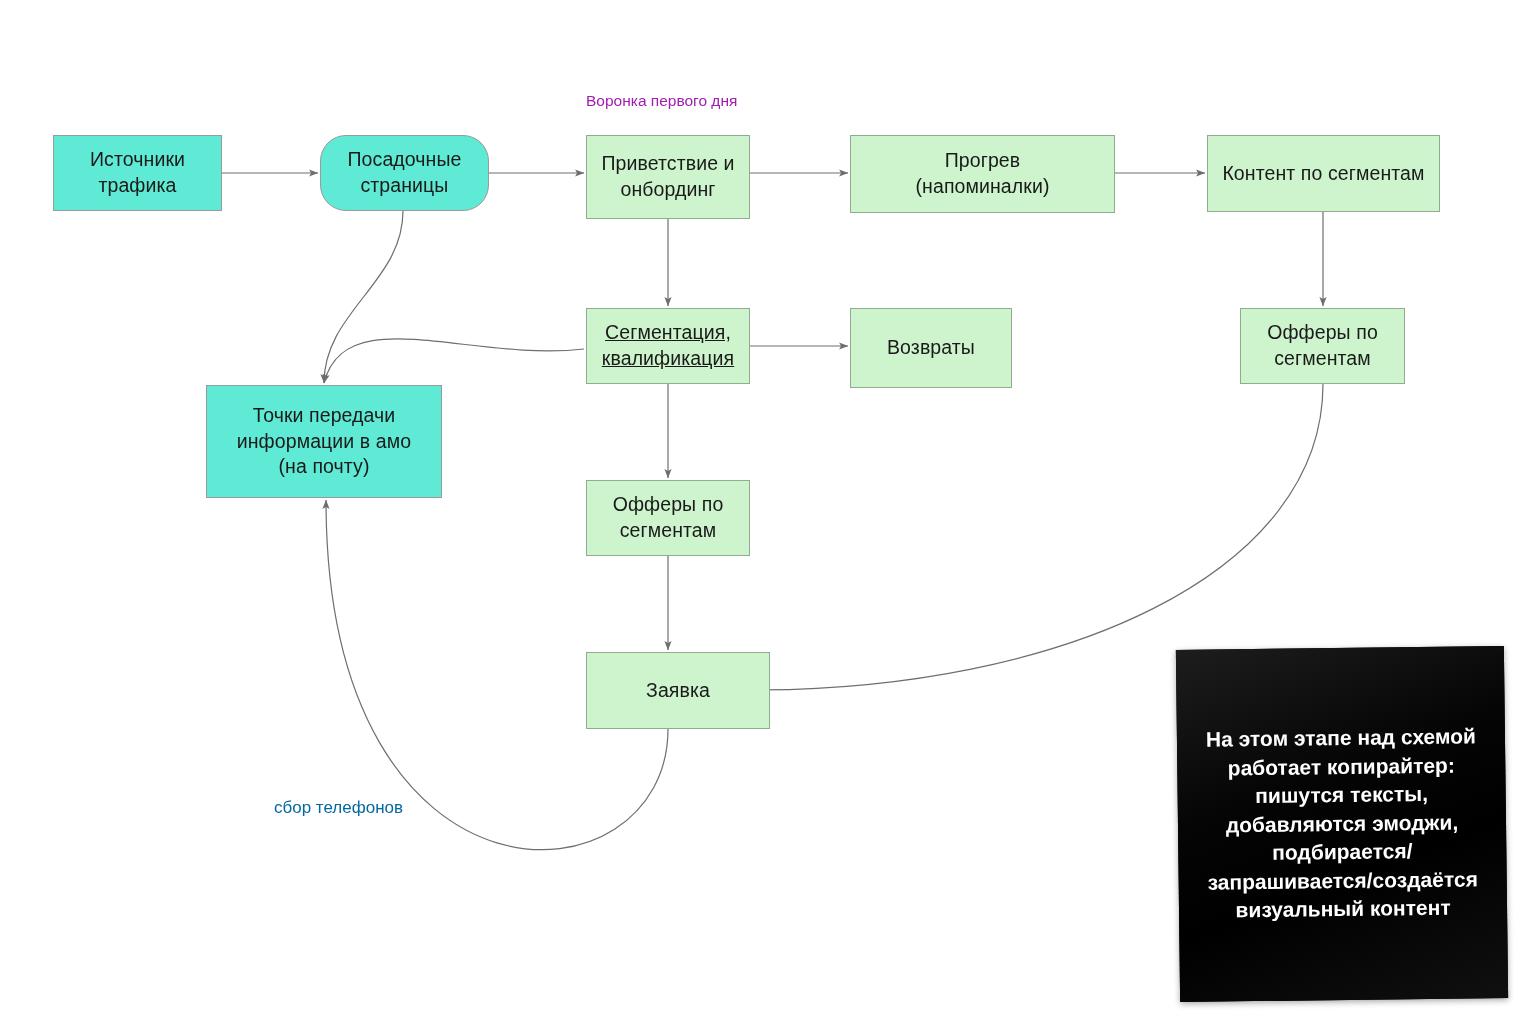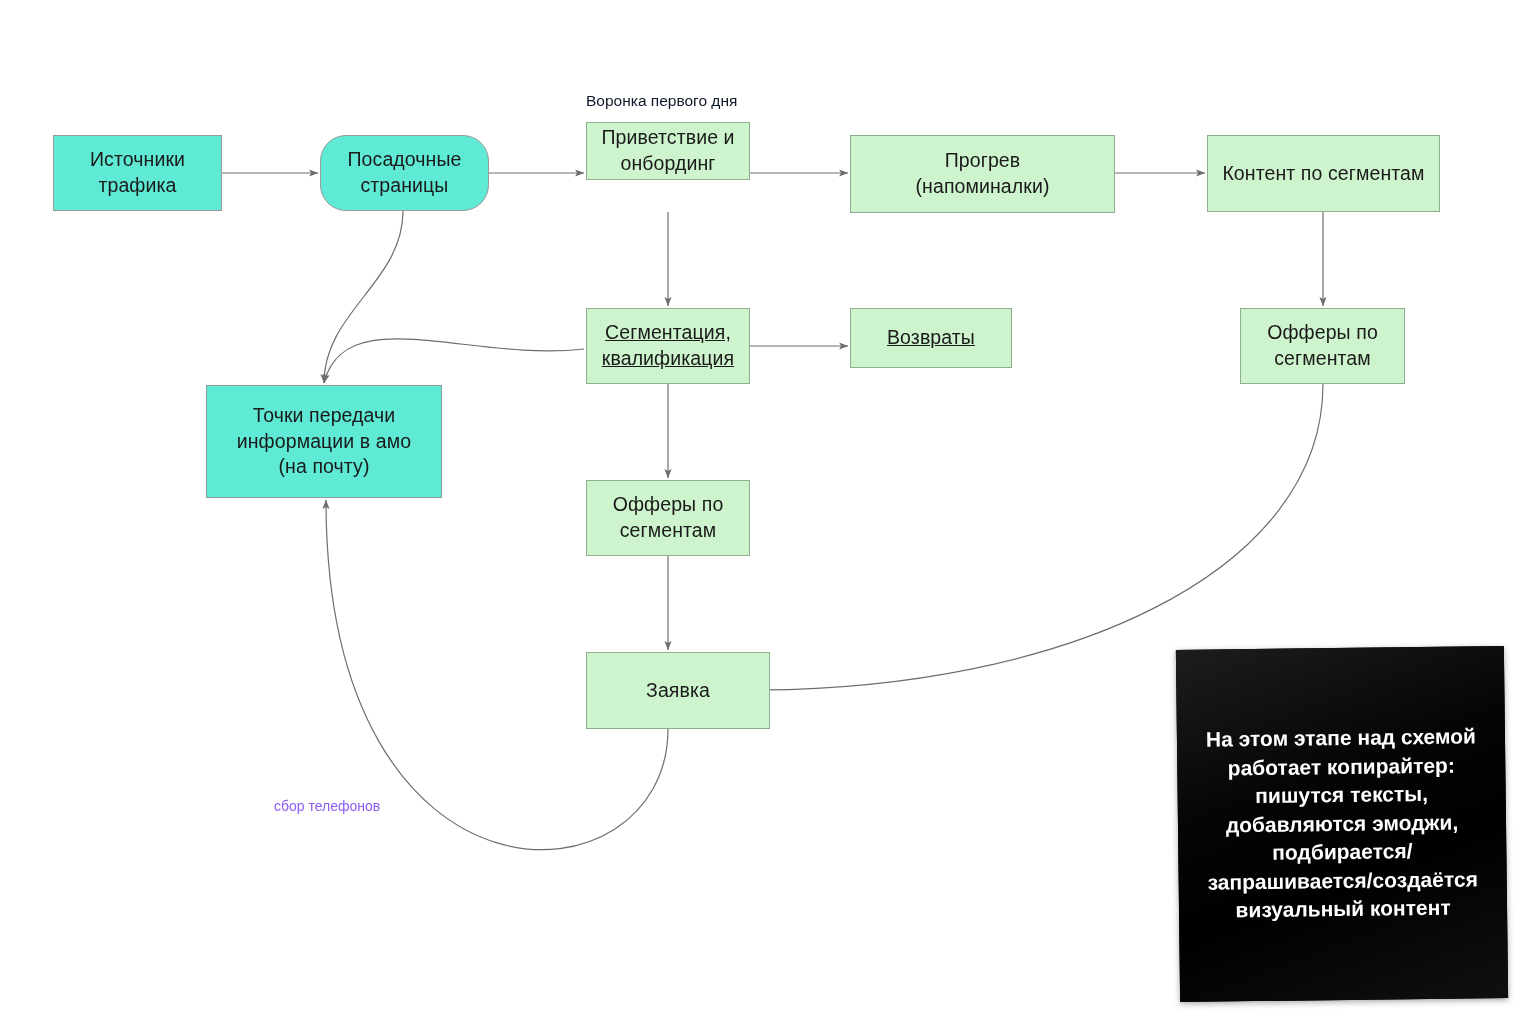--- a/index.html
+++ b/index.html
@@ -42,28 +42,28 @@
   .node.plain {
     background: #5eead4;
     border: 1px solid #9a9a9a;
   }
   .node.green {
     background: #cdf4cd;
     border: 1px solid #8fae8f;
   }
   .edge-label {
     position: absolute;
-    color: #8b5cf6;
-    font-size: 14px;
+    color: #0369a1;
+    font-size: 17px;
     line-height: 1.2;
     white-space: nowrap;
   }
   .group-label {
     position: absolute;
-    color: #0f172a;
+    color: #a21caf;
     font-size: 15.5px;
     line-height: 1.2;
     white-space: nowrap;
   }
   .sticky {
     position: absolute;
     box-sizing: border-box;
     background: #080808;
     background-image: linear-gradient(160deg, #1d1d1d 0%, #050505 38%, #000000 62%, #101010 100%);
     color: #ffffff;
@@ -107,28 +107,28 @@
       <path d="M668,729 C668,908 326,930 326,500"></path>
     </g>
   </svg>
 
   <div class="group-label" style="left:586px; top:92px;">Воронка первого дня</div>
 
   <div class="node plain" style="left:53px; top:135px; width:169px; height:76px;">Источники
 трафика</div>
   <div class="node plain" style="left:320px; top:135px; width:169px; height:76px;border-radius:26px;">Посадочные
 страницы</div>
-  <div class="node green" style="left:586px; top:122px; width:164px; height:58px;">Приветствие и
+  <div class="node green" style="left:586px; top:135px; width:164px; height:84px;">Приветствие и
 онбординг</div>
   <div class="node green" style="left:850px; top:135px; width:265px; height:78px;">Прогрев
 (напоминалки)</div>
   <div class="node green" style="left:1207px; top:135px; width:233px; height:77px;">Контент по сегментам</div>
   <div class="node green" style="left:586px; top:308px; width:164px; height:76px;text-decoration:underline;">Сегментация,
 квалификация</div>
-  <div class="node green" style="left:850px; top:308px; width:162px; height:60px;text-decoration:underline;">Возвраты</div>
+  <div class="node green" style="left:850px; top:308px; width:162px; height:80px;">Возвраты</div>
   <div class="node green" style="left:1240px; top:308px; width:165px; height:76px;">Офферы по
 сегментам</div>
   <div class="node plain" style="left:206px; top:385px; width:236px; height:113px;">Точки передачи
 информации в амо
 (на почту)</div>
   <div class="node green" style="left:586px; top:480px; width:164px; height:76px;">Офферы по
 сегментам</div>
   <div class="node green" style="left:586px; top:652px; width:184px; height:77px;">Заявка</div>
 
   <div class="edge-label" style="left:274px; top:798px;">сбор телефонов</div>

